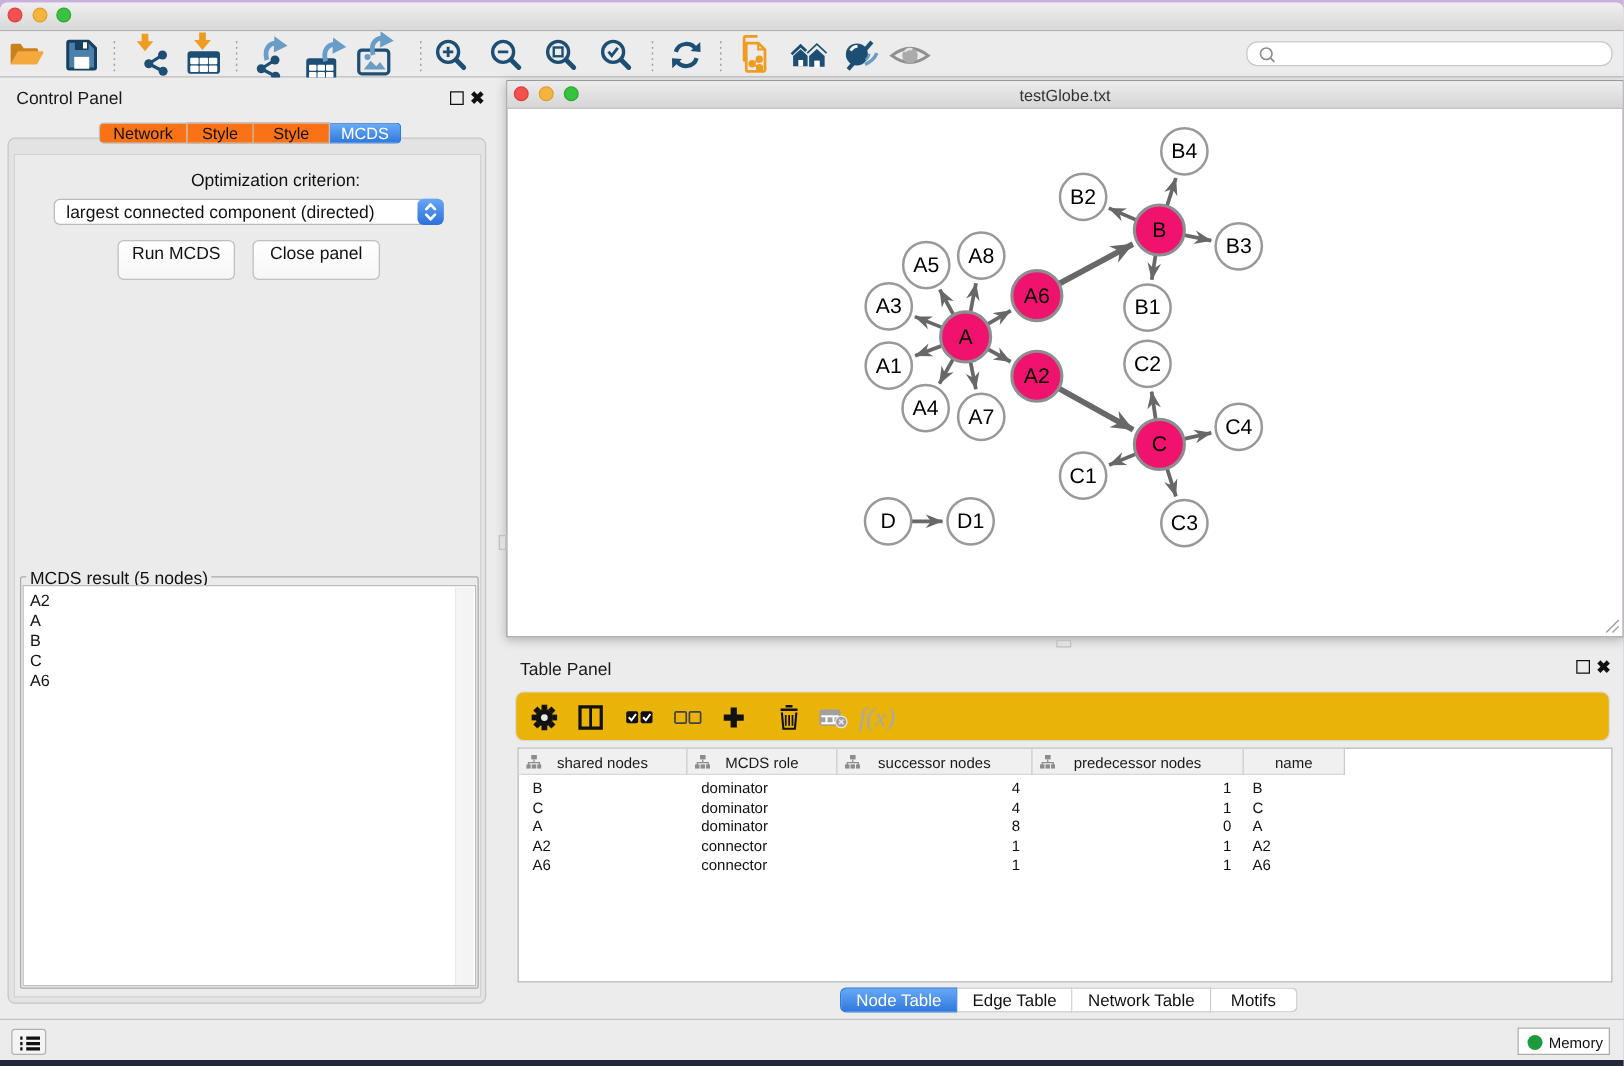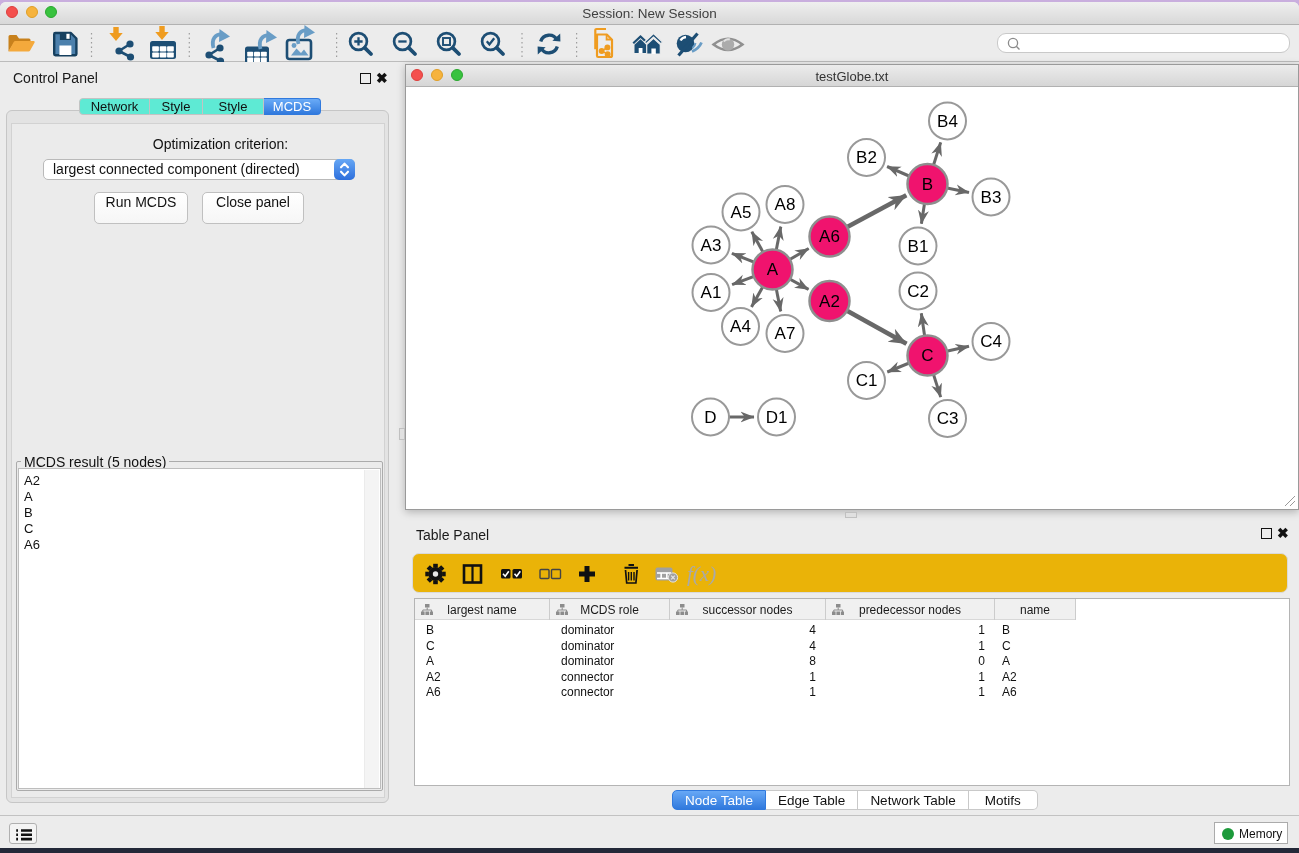--- a/index.html
+++ b/index.html
@@ -13,21 +13,21 @@
 #titlebar { left:0; top:2px; width:1299px; height:23px; background:linear-gradient(#efefef,#d8d8d8); border-bottom:1px solid #b1b1b1; border-radius:6px 6px 0 0; }
 .tl { position:absolute; width:12px; height:12px; border-radius:50%; top:6px; }
 #titletext { width:100%; text-align:center; top:4px; font-size:13.5px; color:#404040; }
 
 #toolbar { left:0; top:25px; width:1299px; height:37px; border-bottom:1px solid #bcbcbc; }
 
 #cphead { left:13px; top:70px; font-size:14px; color:#1a1a1a; }
 .float-ic { width:11px; height:11px; border:1.6px solid #111; background:transparent; }
 .xic { font-size:14px; color:#111; font-weight:bold; line-height:12px; }
 .tabs { display:flex; z-index:5; }
-.tab { font-size:13px; color:#111; background:#5eead4; border:1px solid #c3c3c3; border-left:none; height:17px; line-height:16px; text-align:center; }
+.tab { font-size:13px; color:#111; background:#f97316; border:1px solid #c3c3c3; border-left:none; height:17px; line-height:16px; text-align:center; }
 .tab.first { border-left:1px solid #c3c3c3; border-radius:4px 0 0 4px; }
 .tab.last { border-radius:0 4px 4px 0; }
 .tab.sel { background:linear-gradient(#6aabf7,#3079dd); color:#fff; border-color:#3079dd; }
 #cpouter { left:6px; top:110px; width:383px; height:693px; background:#e3e3e3; border:1px solid #c6c6c6; border-radius:6px; }
 #cpinner { left:11px; top:123px; width:374px; height:675px; background:#ebebeb; border:1px solid #d2d2d2; }
 #optlabel { left:0; top:136px; width:397px; text-align:center; font-size:14px; color:#111;padding-left:44px; }
 #cpselect { left:43px; top:159px; width:312px; height:21px; background:#fff; border:1px solid #b9b9b9; border-radius:5px; font-size:14px; color:#111; line-height:19px; padding-left:9px; }
 #cpsel-btn { right:-1px; top:-1px; width:21px; height:21px; border-radius:5px; background:linear-gradient(#66a7f5,#2d6fdc); }
 .btn { background:linear-gradient(#ffffff,#f6f6f6); border:1px solid #c0c0c0; border-radius:5px; height:32px; font-size:14px; color:#111; text-align:center; line-height:18px; }
 
@@ -61,21 +61,20 @@
 .nl { font-family:"Liberation Sans",sans-serif; font-size:17px; fill:#000; text-anchor:middle; }
 </style>
 </head>
 <body>
 <div class="abs" id="mainwin"></div>
 <div class="abs" id="deskbottom"></div>
 <div class="abs" id="titlebar">
   <div class="tl" style="left:6px;top:4px;background:#f4504e;border:1px solid #dd3f3d;"></div>
   <div class="tl" style="left:26px;top:4px;background:#f6b33d;border:1px solid #e09f27;"></div>
   <div class="tl" style="left:45px;top:4px;background:#39c23f;border:1px solid #2aa82f;"></div>
-  <div class="abs" id="titletext">Session: New Session</div>
 </div>
 <div class="abs" id="toolbar">
     <svg width="1299" height="37" style="position:absolute;left:0;top:0;">
       <g>
 <path d="M8.5,26.5 v-15 a1.5,1.5 0 0 1 1.5,-1.5 h6.5 l2.5,3.5 h10 a1.5,1.5 0 0 1 1.5,1.5 v3 h-16.5 l-5.5,8.5" fill="#c8811c"></path>
 <path d="M8.5,26.5 l5.2,-9.5 a1.8,1.8 0 0 1 1.6,-1 h18.4 a1,1 0 0 1 0.9,1.5 l-4.6,8.2 a1.8,1.8 0 0 1 -1.6,0.8 z" fill="#f4a93c"></path>
 </g>
       <g>
 <path d="M55.400000000000006,8 h15.5 l5.5,5.5 v15.5 a1.2,1.2 0 0 1 -1.2,1.2 h-19.8 a1.2,1.2 0 0 1 -1.2,-1.2 v-19.8 a1.2,1.2 0 0 1 1.2,-1.2 z" fill="#4c80ac" stroke="#16405f" stroke-width="2.4" stroke-linejoin="round"></path>
 <path d="M59.900000000000006,7 h11 v8 h-11 z" fill="#16405f"></path>
@@ -345,21 +344,21 @@
       <line x1="248.16666666666666" y1="19.0" x2="248.16666666666666" y2="25.0" stroke="#fff" stroke-width="1.6"></line>
       <line x1="253.83333333333334" y1="19.0" x2="253.83333333333334" y2="25.0" stroke="#fff" stroke-width="1.6"></line>
       <circle cx="260" cy="23.5" r="4.6" fill="#a0a0a0" stroke="#e7e7e7" stroke-width="1"></circle>
       <path d="M258.2,21.7 l3.6,3.6 M261.8,21.7 l-3.6,3.6" stroke="#e7e7e7" stroke-width="1.2"></path>
       <text x="274" y="27" font-family="Liberation Serif, serif" font-style="italic" font-size="21" fill="#a9a9a9">f(x)</text>
     </svg>
   </div>
 <div class="abs" id="tptable">
   <div class="abs" id="thead">
       <div class="thcell" style="left:0px;width:135px;">
-        <div class="thtext">largest name</div>
+        <div class="thtext">shared nodes</div>
         <svg style="position:absolute;left:6px;top:5px;" width="12" height="11">
           <rect x="4" y="0" width="4.5" height="3.5" fill="#8c8c8c"></rect>
           <path d="M6.2,3.5 v2.5 M1.8,8.5 v-2.5 h8.8 v2.5" stroke="#8c8c8c" fill="none" stroke-width="1"></path>
           <rect x="0" y="7.5" width="3.6" height="3.5" fill="#8c8c8c"></rect>
           <rect x="4.4" y="7.5" width="3.6" height="3.5" fill="#8c8c8c"></rect>
           <rect x="8.8" y="7.5" width="3.6" height="3.5" fill="#8c8c8c"></rect>
         </svg>
       </div>
       <div class="thcell" style="left:135px;width:120px;">
         <div class="thtext">MCDS role</div>

